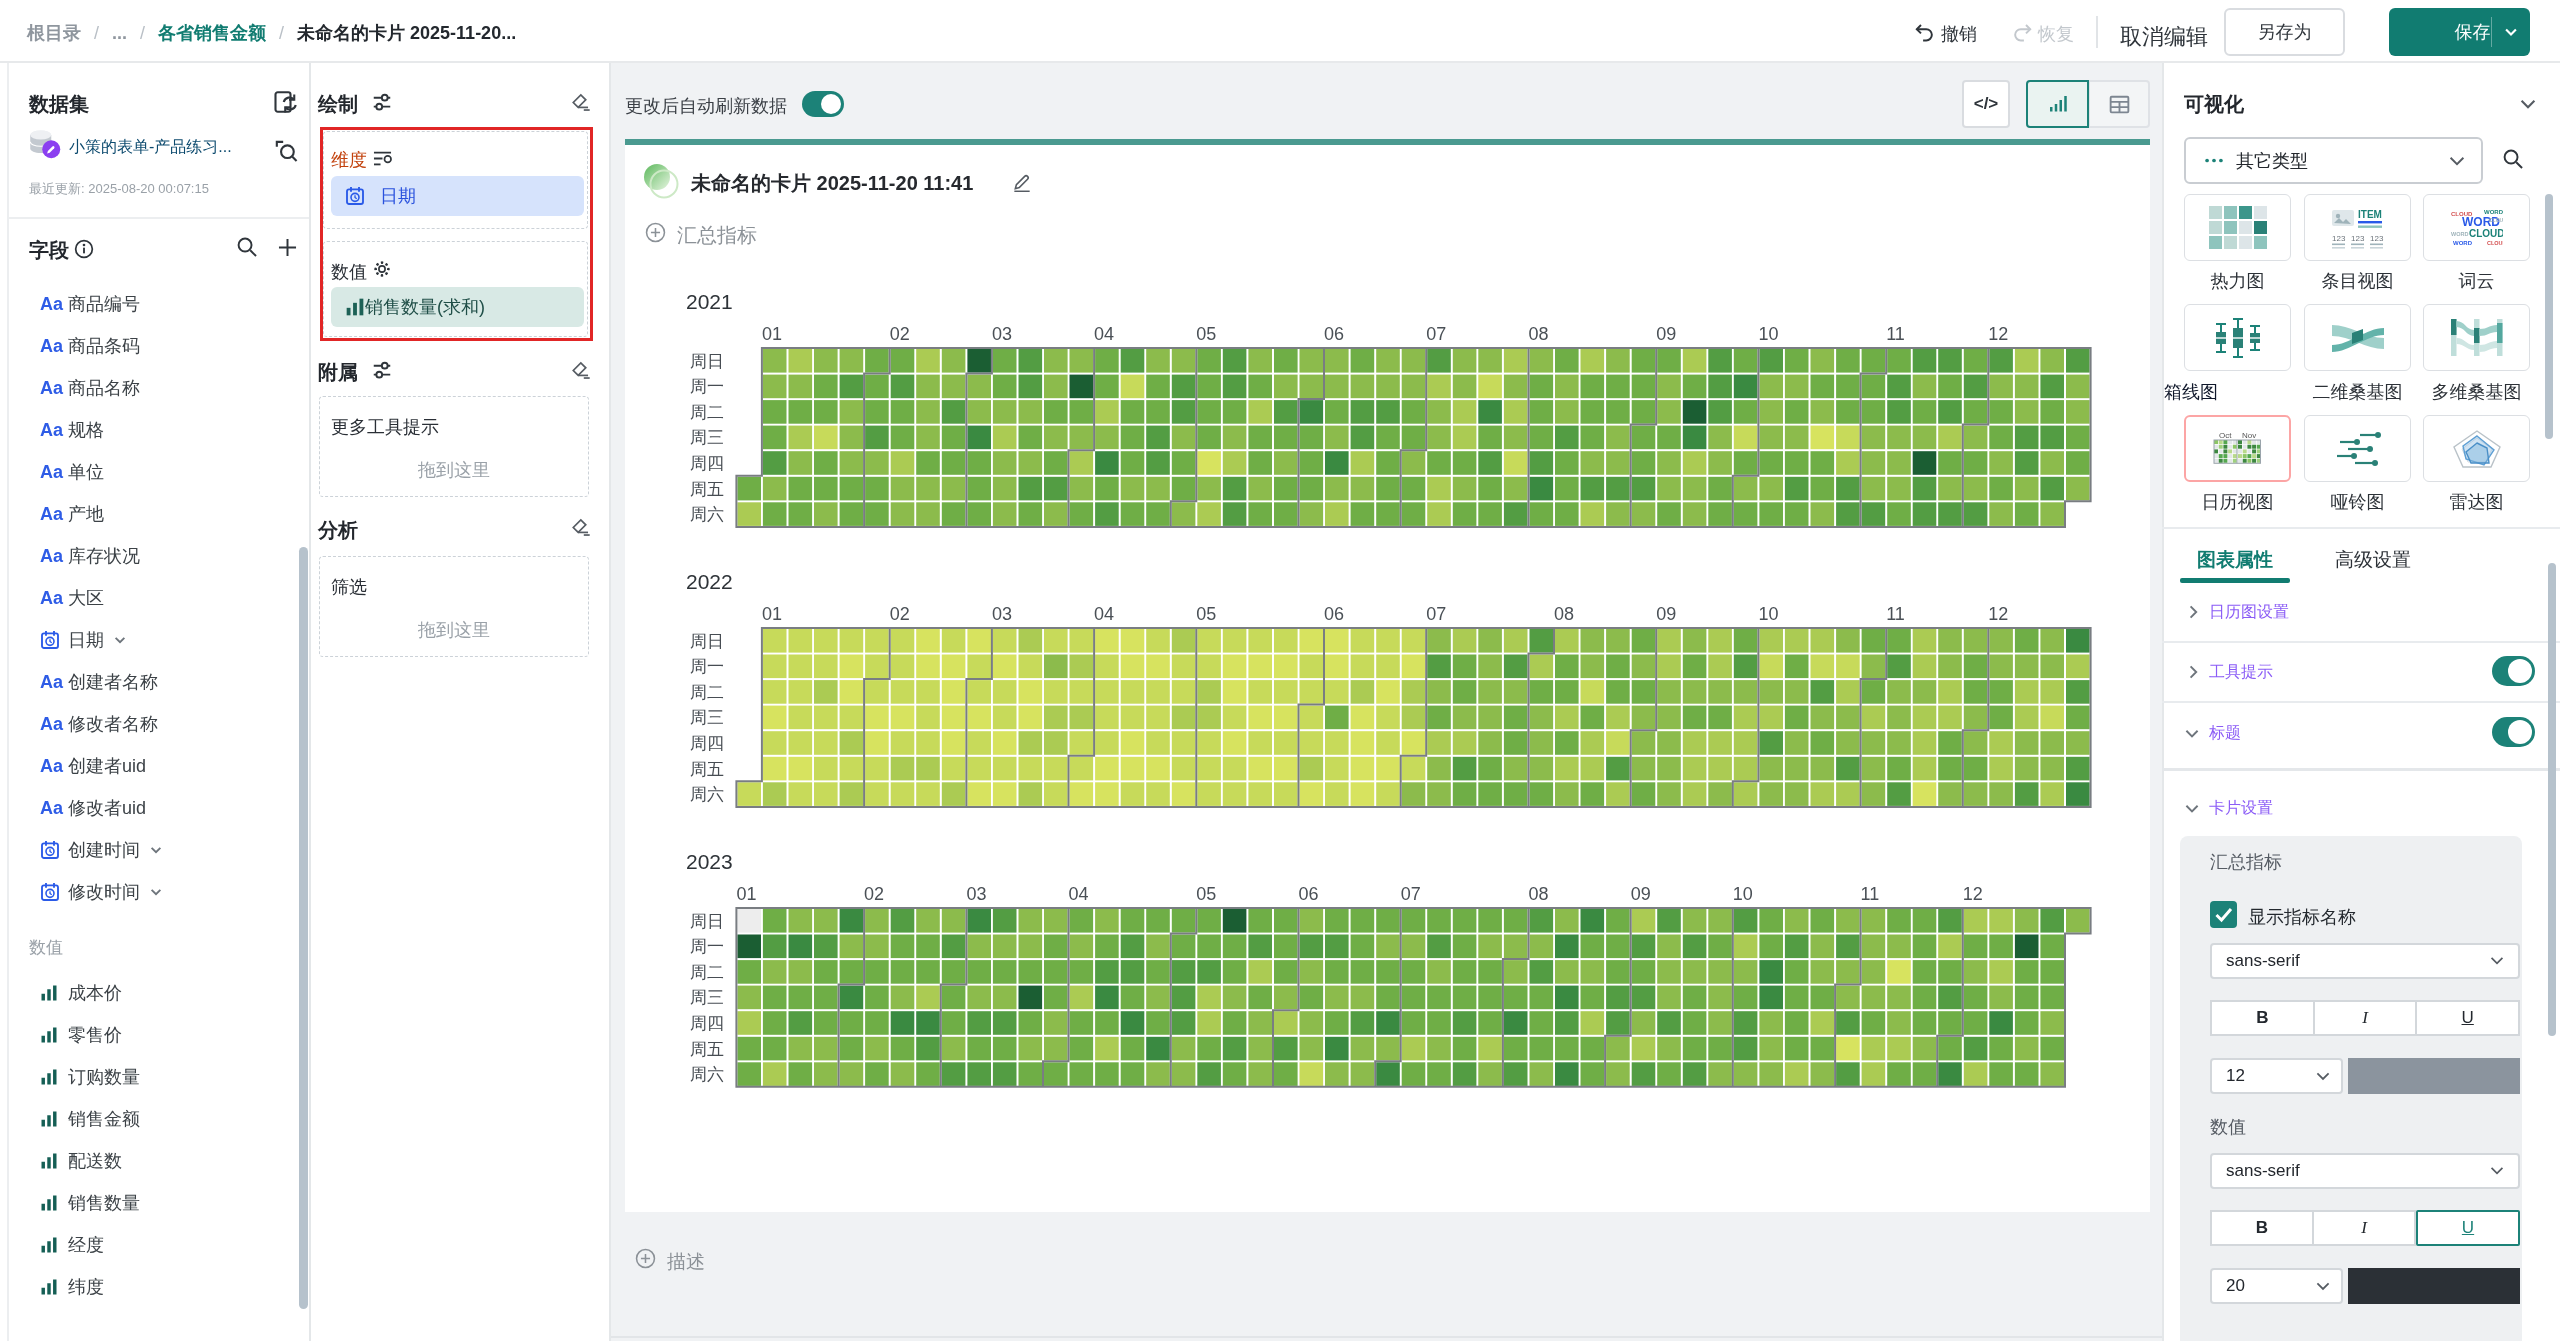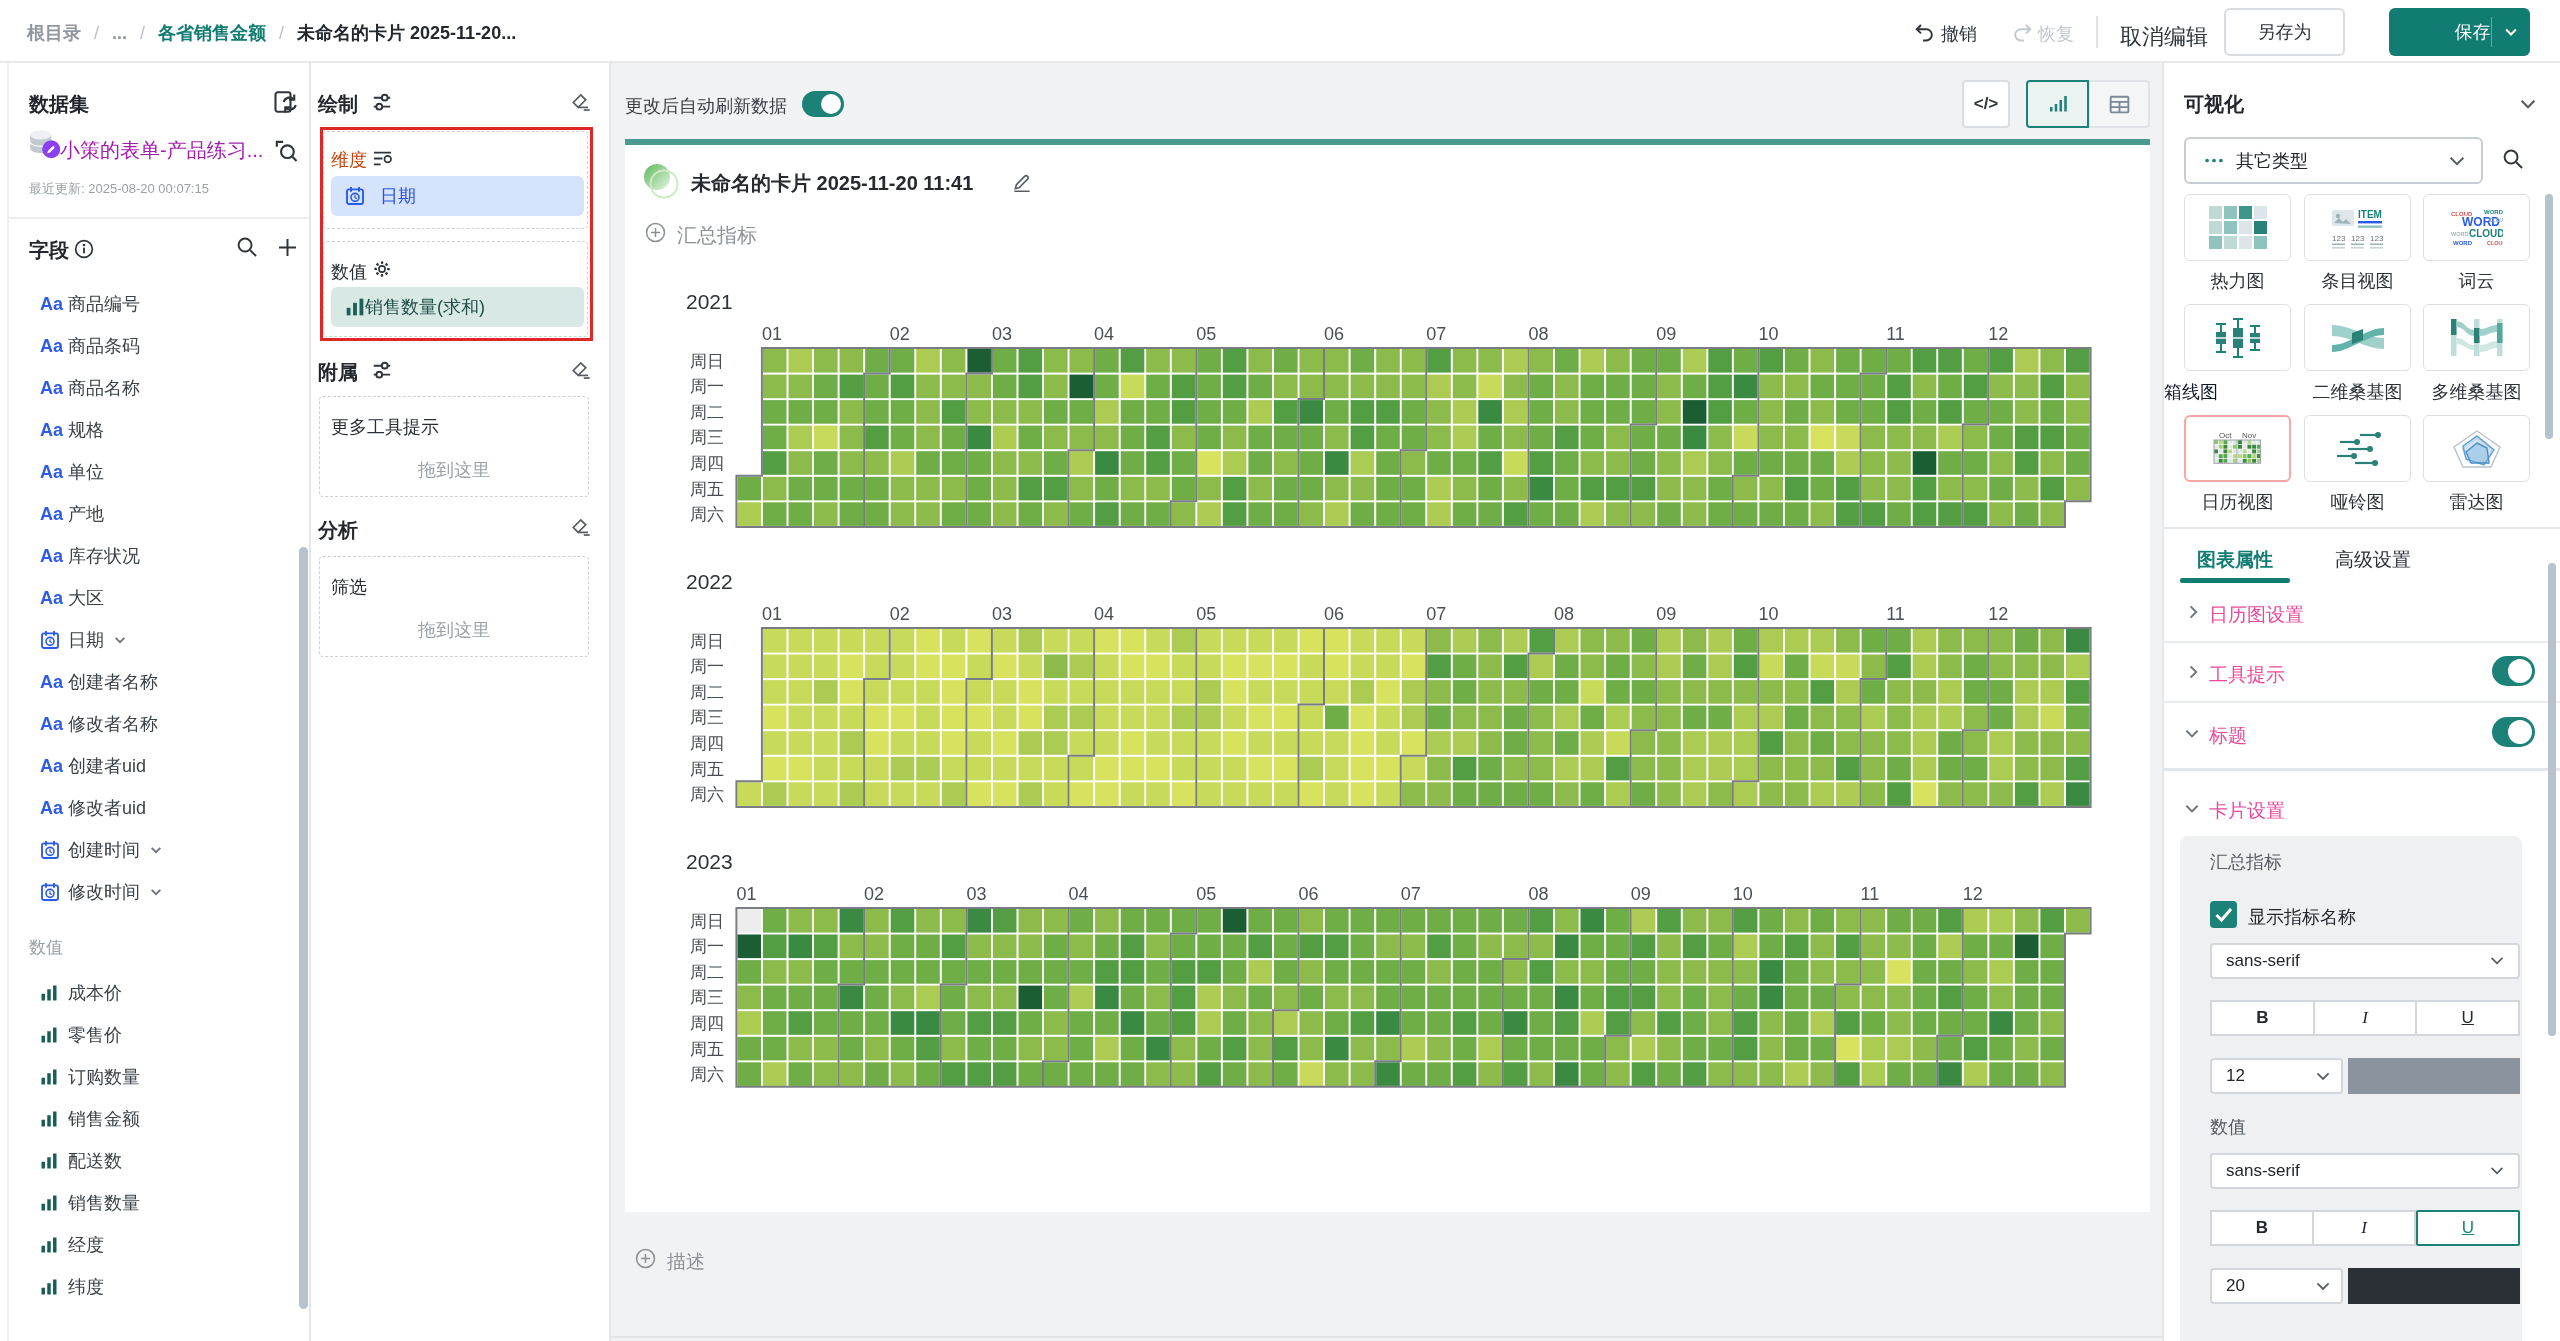--- a/index.html
+++ b/index.html
@@ -1,21 +1,21 @@
 <!DOCTYPE html>
 <html><head><meta charset="utf-8"><style>
 *{margin:0;padding:0;box-sizing:border-box}
 body{width:2560px;height:1341px;font-family:"Liberation Sans",sans-serif;background:#fff;overflow:hidden;position:relative;color:#23272d}
 .abs{position:absolute}
 .frow{position:absolute;left:40px;height:42px;display:flex;align-items:center;font-size:18px;color:#3c4247;white-space:nowrap}
 .hdr{position:absolute;font-weight:bold;font-size:20px;color:#23272d}
 .pill{position:absolute;left:331px;width:253px;height:40px;border-radius:6px;display:flex;align-items:center;font-size:18px}
 .dashbox{position:absolute;border:1.5px dashed #ccd2d8;border-radius:4px}
 .sbtn{position:absolute;box-sizing:border-box;border-radius:4px}
-.row19{position:absolute;font-size:19px;color:#ec4899}
+.row19{position:absolute;font-size:16px;color:#8b5cf6}
 </style></head>
 <body>
 
 <div class="abs" style="left:0;top:0;width:2560px;height:63px;background:#fff;border-bottom:2px solid #e7e9eb"></div>
 <div class="abs" style="left:27px;top:21px;font-size:18px;font-weight:600;color:#8f969e;white-space:nowrap">根目录<span style="color:#b9bfc6;font-weight:400;padding:0 13px">/</span>...<span style="color:#b9bfc6;font-weight:400;padding:0 13px">/</span><span style="color:#117c71">各省销售金额</span><span style="color:#b9bfc6;font-weight:400;padding:0 13px">/</span><span style="color:#23282e">未命名的卡片 2025-11-20...</span></div>
 <div class="abs" style="left:1914px;top:22px"><svg width="21" height="20" viewBox="0 0 30 28" style="">
       <path d="M10 4L4 10l6 6" fill="none" stroke="#2f353b" stroke-width="2.8"></path>
       <path d="M4 10h13.5a8 8 0 0 1 0 16H13" fill="none" stroke="#2f353b" stroke-width="2.8"></path>
     </svg></div>
 <div class="abs" style="left:1941px;top:22px;font-size:18px;color:#2f353b">撤销</div>
@@ -48,21 +48,21 @@
       <path d="M16 30v-7h7" fill="none" stroke="#2f353b" stroke-width="2.8"></path>
     </svg></div>
 <div class="abs" style="left:28px;top:129px"><svg width="33" height="30" viewBox="0 0 44 40" style="">
       <ellipse cx="17" cy="8" rx="14" ry="6" fill="#e8ebee"></ellipse>
       <path d="M3 8v18c0 3.3 6.3 6 14 6s14-2.7 14-6V8" fill="#c3c9d0"></path>
       <path d="M3 17c0 3.3 6.3 6 14 6s14-2.7 14-6" fill="none" stroke="#fff" stroke-width="1.5"></path>
       <ellipse cx="17" cy="8" rx="14" ry="6" fill="#eef0f3"></ellipse>
       <circle cx="31" cy="27" r="12" fill="#8b3ff0"></circle>
       <path d="M25.5 32.5l1-3.2 6-6a1.7 1.7 0 0 1 2.4 2.4l-6 6z" fill="#fff"></path>
     </svg></div>
-<div class="abs" style="left:60px;top:137px;font-size:20px;color:#a21caf">小策的表单-产品练习...</div>
+<div class="abs" style="left:69px;top:137px;font-size:16px;color:#0c4a6e">小策的表单-产品练习...</div>
 <div class="abs" style="left:274px;top:139px"><svg width="24" height="24" viewBox="0 0 34 34" style="">
       <path d="M4 11V4h9" fill="none" stroke="#2f353b" stroke-width="3"></path>
       <circle cx="19" cy="18" r="9" fill="none" stroke="#2f353b" stroke-width="3"></circle>
       <path d="M26 25l6 6" stroke="#2f353b" stroke-width="3"></path>
     </svg></div>
 <div class="abs" style="left:29px;top:180px;font-size:13px;color:#9aa1a8">最近更新: 2025-08-20 00:07:15</div>
 <div class="abs" style="left:8px;top:217px;width:301px;height:2px;background:#eceef0"></div>
 <div class="hdr" style="left:29px;top:237px">字段</div>
 <div class="abs" style="left:74px;top:239px"><svg width="20" height="20" viewBox="0 0 30 30" style="">
       <circle cx="15" cy="15" r="12.5" fill="none" stroke="#2f353b" stroke-width="2.6"></circle>

